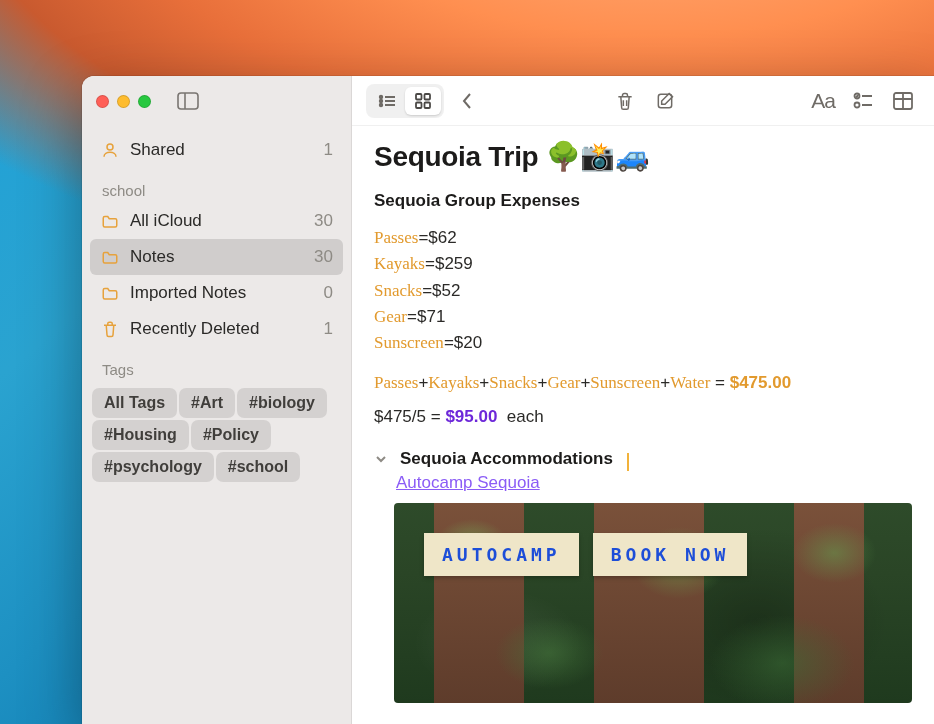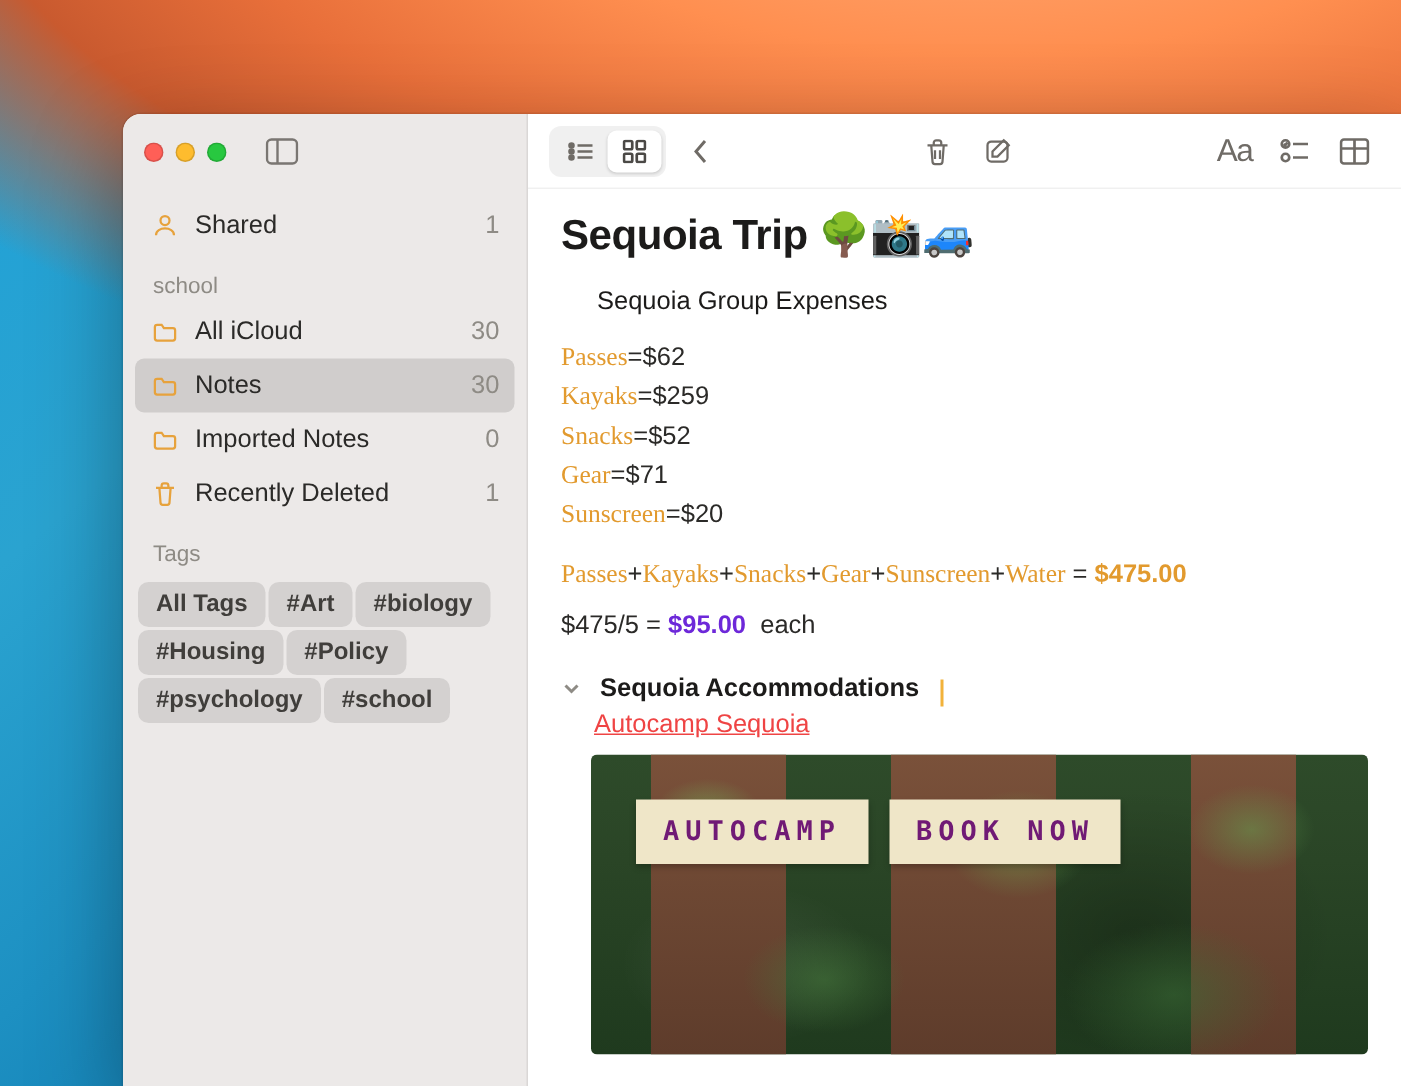--- a/index.html
+++ b/index.html
@@ -60,55 +60,55 @@
   }
   .seg .segbtn {
     width:36px; height:28px; display:flex; align-items:center; justify-content:center;
     border-radius:6px;
   }
   .seg .segbtn.active { background:#fff; box-shadow:0 1px 2px rgba(0,0,0,0.15); color:#4b4946; }
   .tbtn { width:34px; height:30px; display:flex; align-items:center; justify-content:center; border-radius:6px; }
   .spacer { flex:1; }
   .note { padding: 14px 22px; overflow:auto; flex:1; }
   .note-title { font-size:28px; font-weight:800; color:#1c1b1a; letter-spacing:-0.3px; }
-  .note-sub { margin-top:18px; font-size:17px; font-weight:400; color:#1c1b1a;margin-left:24px; }
+  .note-sub { margin-top:18px; font-size:17px; font-weight:700; color:#1c1b1a; }
   .expenses { margin-top:14px; font-size:17px; line-height:1.55; }
   .k { color:#e29a2e;font-family:Liberation Serif, serif; }
   .v { color:#2b2a28; }
   .eq { color:#2b2a28; }
   .sumline { margin-top:16px; font-size:17px; }
   .plus { color:#2b2a28; }
   .sumv { color:#e29a2e; font-weight:700; }
   .eachline { margin-top:14px; font-size:17px; color:#2b2a28; }
   .eachv { color:#6d28d9; font-weight:600; }
   .fold { margin-top:22px; display:flex; align-items:center; gap:12px; font-size:17px; font-weight:800; color:#1c1b1a; }
   .fold .chev { color:#8e8b85; }
   .cursor { display:inline-block; width:2px; height:18px; background:#f2b23a; transform:translateY(3px); margin-left:2px; }
   .linkline { margin-top:4px; padding-left:22px; }
-  .linkline a { color:#ef4444; text-decoration:underline; font-size:17px; }
+  .linkline a { color:#8b5cf6; text-decoration:underline; font-size:17px; }
   .preview {
     margin:10px 0 0 20px; height:200px; border-radius:4px; overflow:hidden;
     background:
       radial-gradient(140px 90px at 20% 70%, rgba(255,255,255,0.08), transparent 60%),
       radial-gradient(220px 160px at 70% 60%, rgba(0,0,0,0.25), transparent 60%),
       linear-gradient(180deg,#2e4b2a 0%, #2a4526 35%, #1f3a1e 100%);
     position:relative;
   }
   .trunk { position:absolute; top:0; bottom:0; width:90px; background:linear-gradient(180deg,#7a513a,#5e3c2b); }
   .trunk.t1 { left:40px; } .trunk.t2 { left:200px; width:110px; } .trunk.t3 { left:400px; width:70px; }
   .foliage { position:absolute; inset:0; background:
      radial-gradient(60px 40px at 15% 20%, rgba(120,180,90,0.55), transparent 60%),
      radial-gradient(80px 60px at 55% 30%, rgba(110,170,80,0.5), transparent 60%),
      radial-gradient(70px 50px at 85% 25%, rgba(100,160,80,0.5), transparent 60%),
      radial-gradient(90px 60px at 30% 75%, rgba(70,120,60,0.55), transparent 60%),
      radial-gradient(120px 80px at 75% 80%, rgba(60,110,55,0.55), transparent 60%);
   }
   .pills { position:absolute; left:30px; top:30px; display:flex; gap:14px; }
   .pill {
-    background:#efe6c8; color:#701a75; font-weight:800; letter-spacing:4px;
+    background:#efe6c8; color:#1d4ed8; font-weight:800; letter-spacing:4px;
     padding:11px 18px; font-size:18px; font-family: ui-monospace, Menlo, monospace;
     box-shadow:0 2px 4px rgba(0,0,0,0.25);
   }
   svg { display:block; }
 </style>
 </head>
 <body>
 
 <div class="desktop">
   <div class="window">

